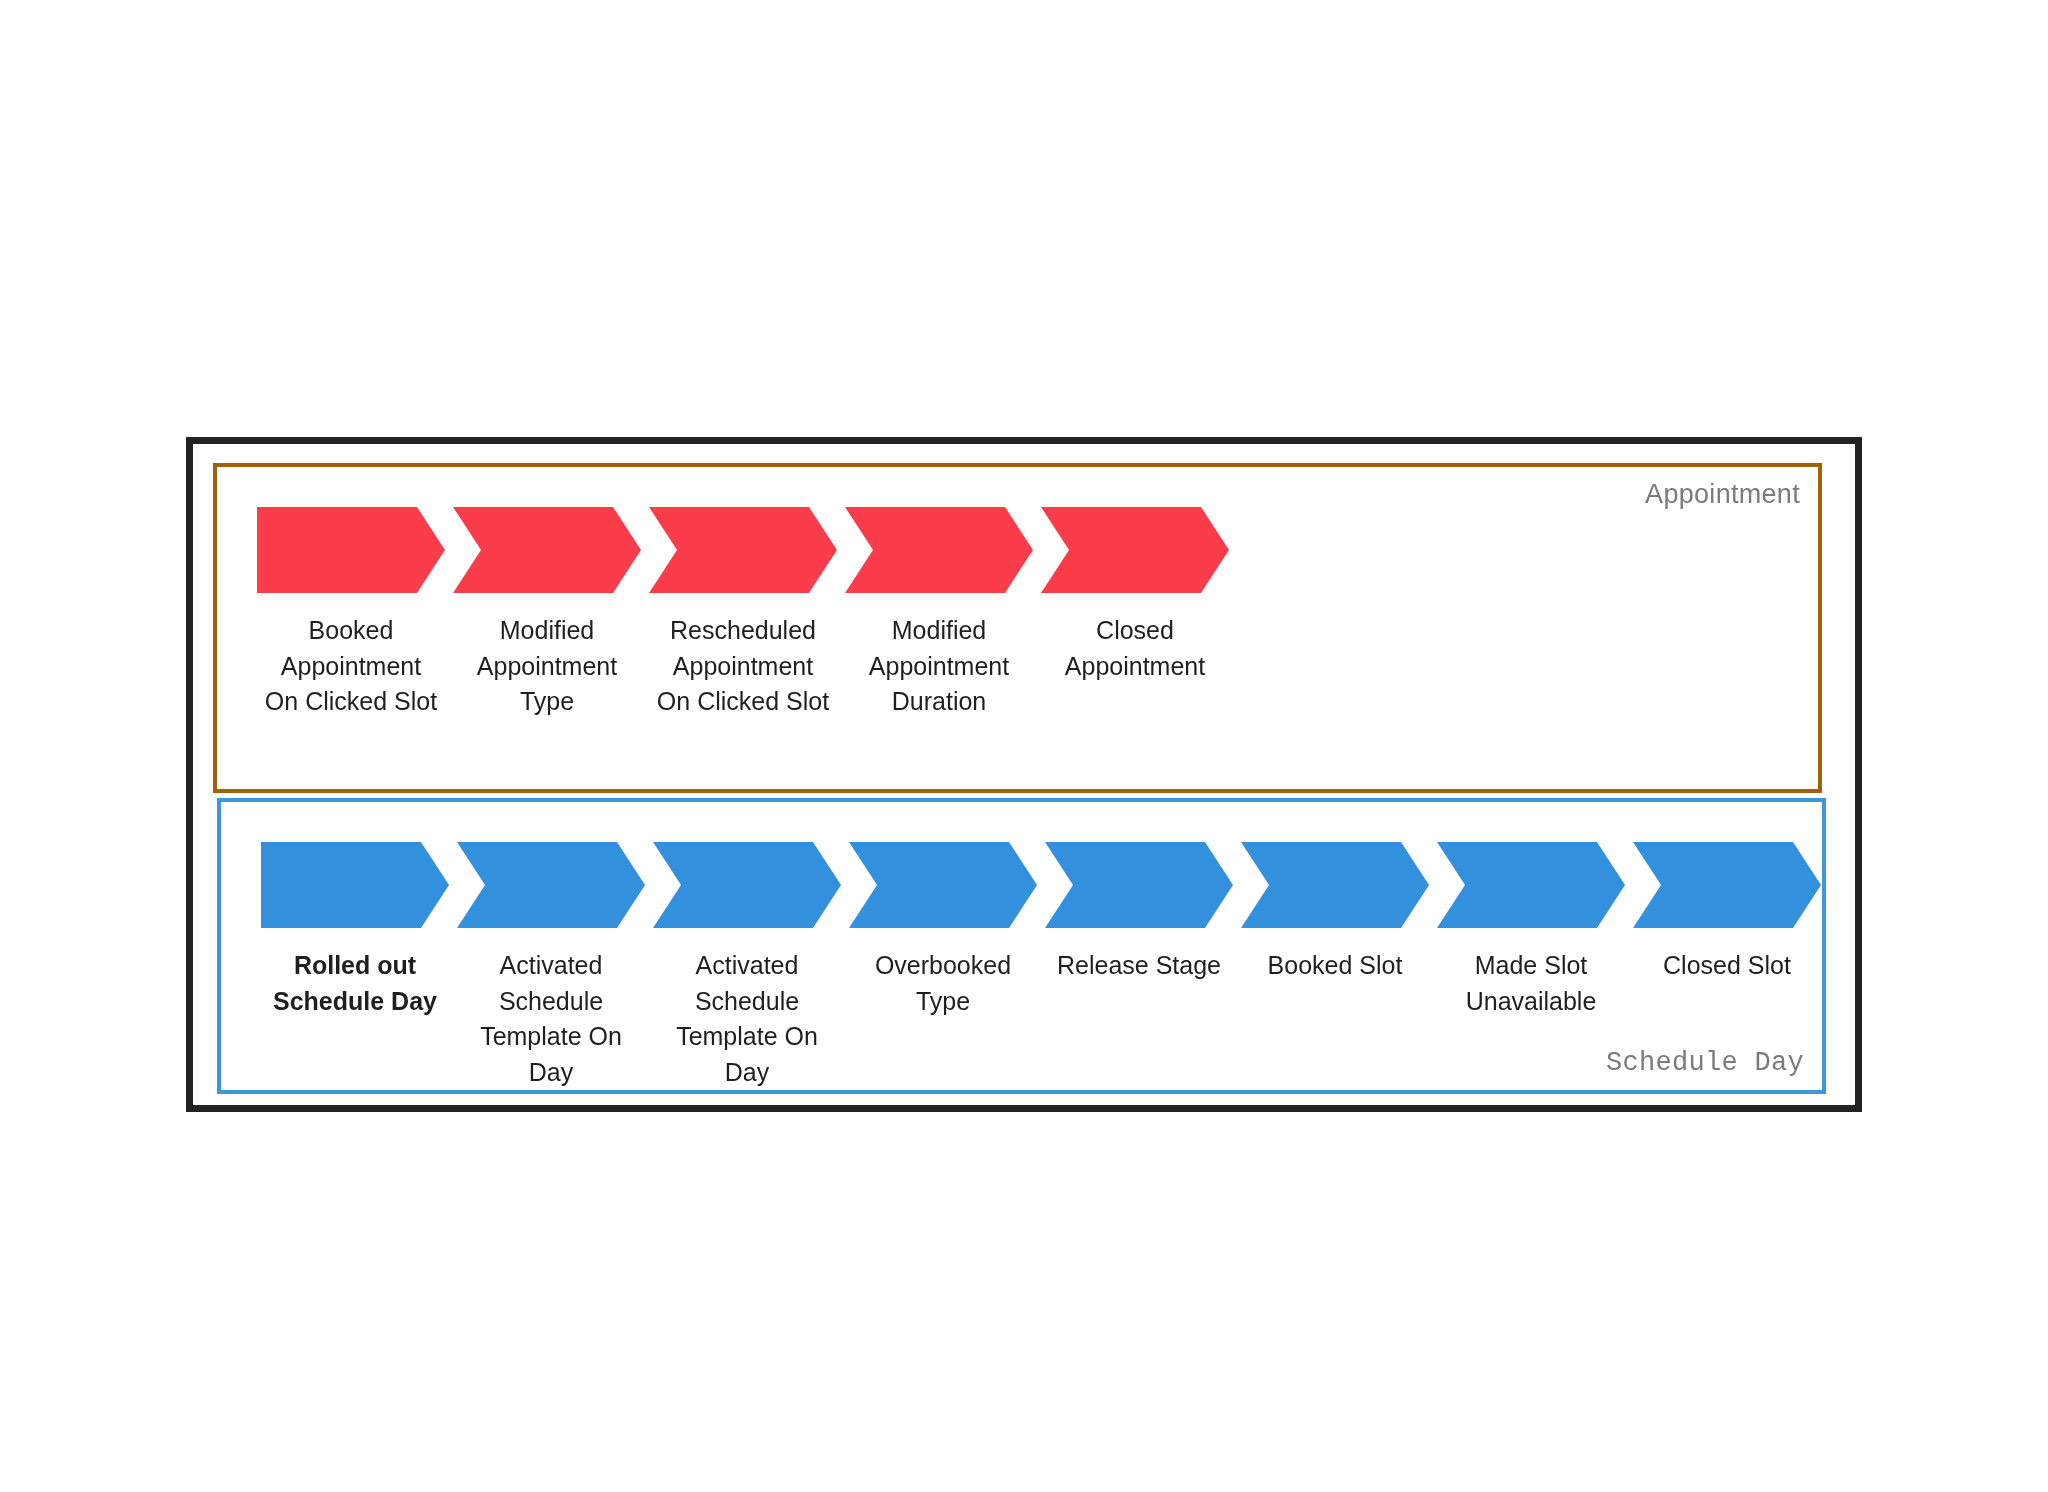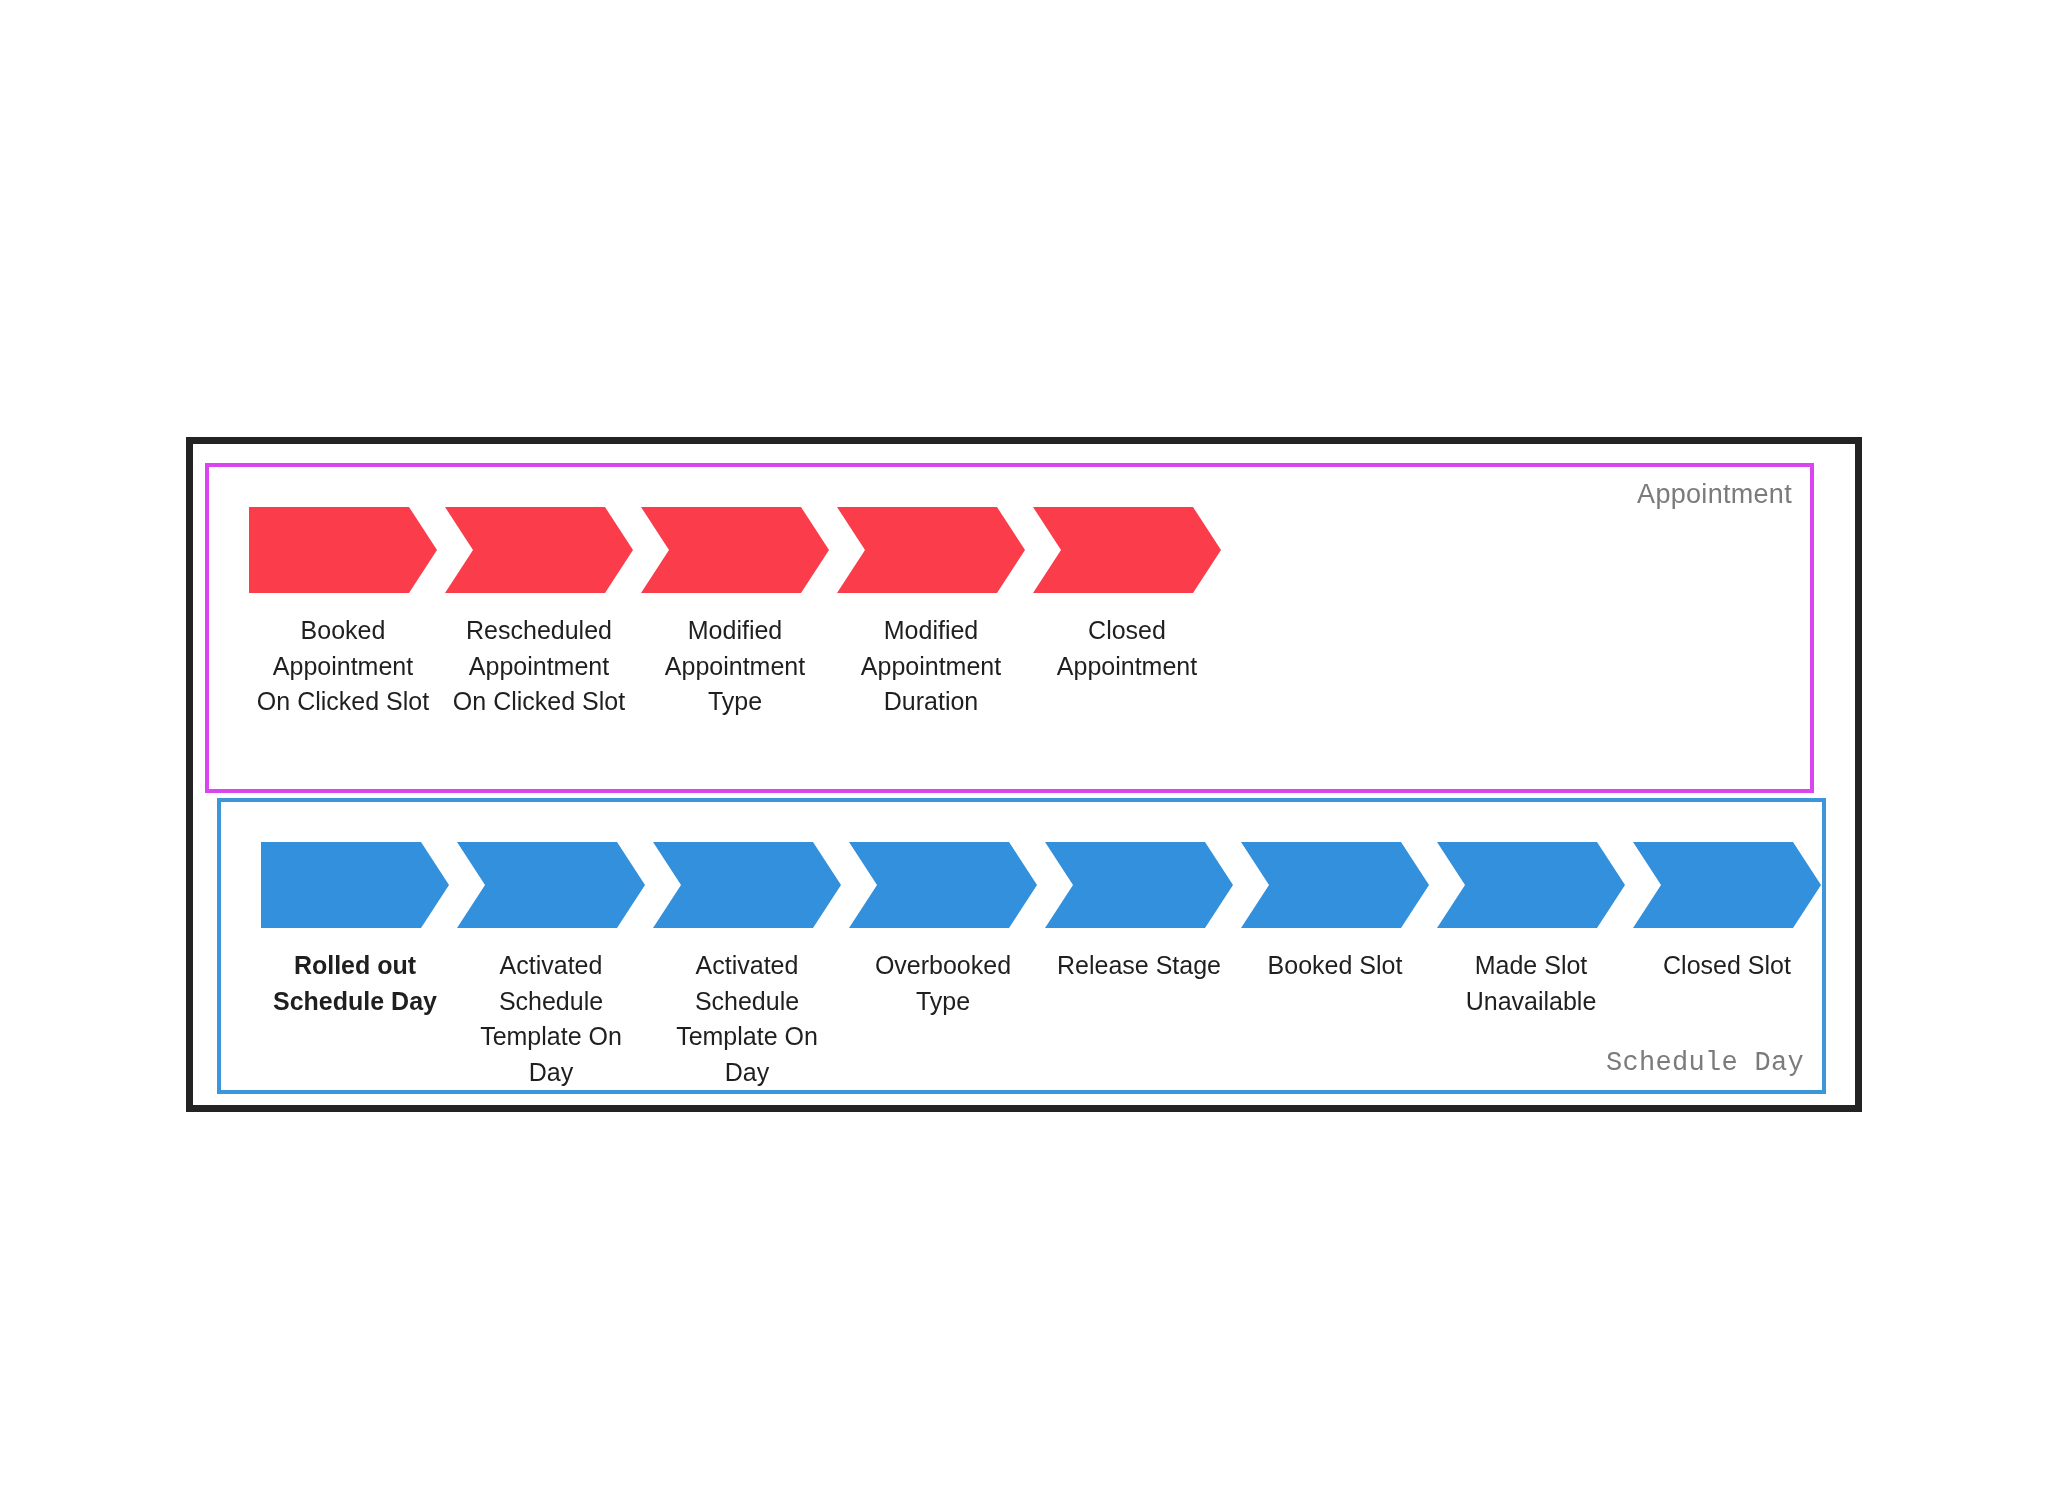--- a/index.html
+++ b/index.html
@@ -26,25 +26,25 @@
     box-sizing: border-box;
   }
 
   
   .lane {
     position: absolute;
     box-sizing: border-box;
     background: #ffffff;
   }
   .lane-appointment {
-    left: 12px;
+    left: 20px;
     top: 19px;
     width: 1609px;
     height: 330px;
-    border: 4px solid #d946ef;
+    border: 4px solid #a16207;
   }
   .lane-schedule {
     left: 24px;
     top: 354px;
     width: 1609px;
     height: 296px;
     border: 4px solid #3b97d9;
   }
 
   
@@ -105,25 +105,25 @@
   <div class="lane lane-appointment">
     <div class="lane-caption caption-top">Appointment</div>
 
     <div class="chevron-row">
       <div class="step">
         <div class="chevron chevron-red"></div>
         <div class="step-label">Booked Appointment On Clicked Slot</div>
       </div>
       <div class="step">
         <div class="chevron chevron-red"></div>
-        <div class="step-label">Rescheduled Appointment On Clicked Slot</div>
+        <div class="step-label">Modified Appointment Type</div>
       </div>
       <div class="step">
         <div class="chevron chevron-red"></div>
-        <div class="step-label">Modified Appointment Type</div>
+        <div class="step-label">Rescheduled Appointment On Clicked Slot</div>
       </div>
       <div class="step">
         <div class="chevron chevron-red"></div>
         <div class="step-label">Modified Appointment Duration</div>
       </div>
       <div class="step">
         <div class="chevron chevron-red"></div>
         <div class="step-label">Closed Appointment</div>
       </div>
     </div>

